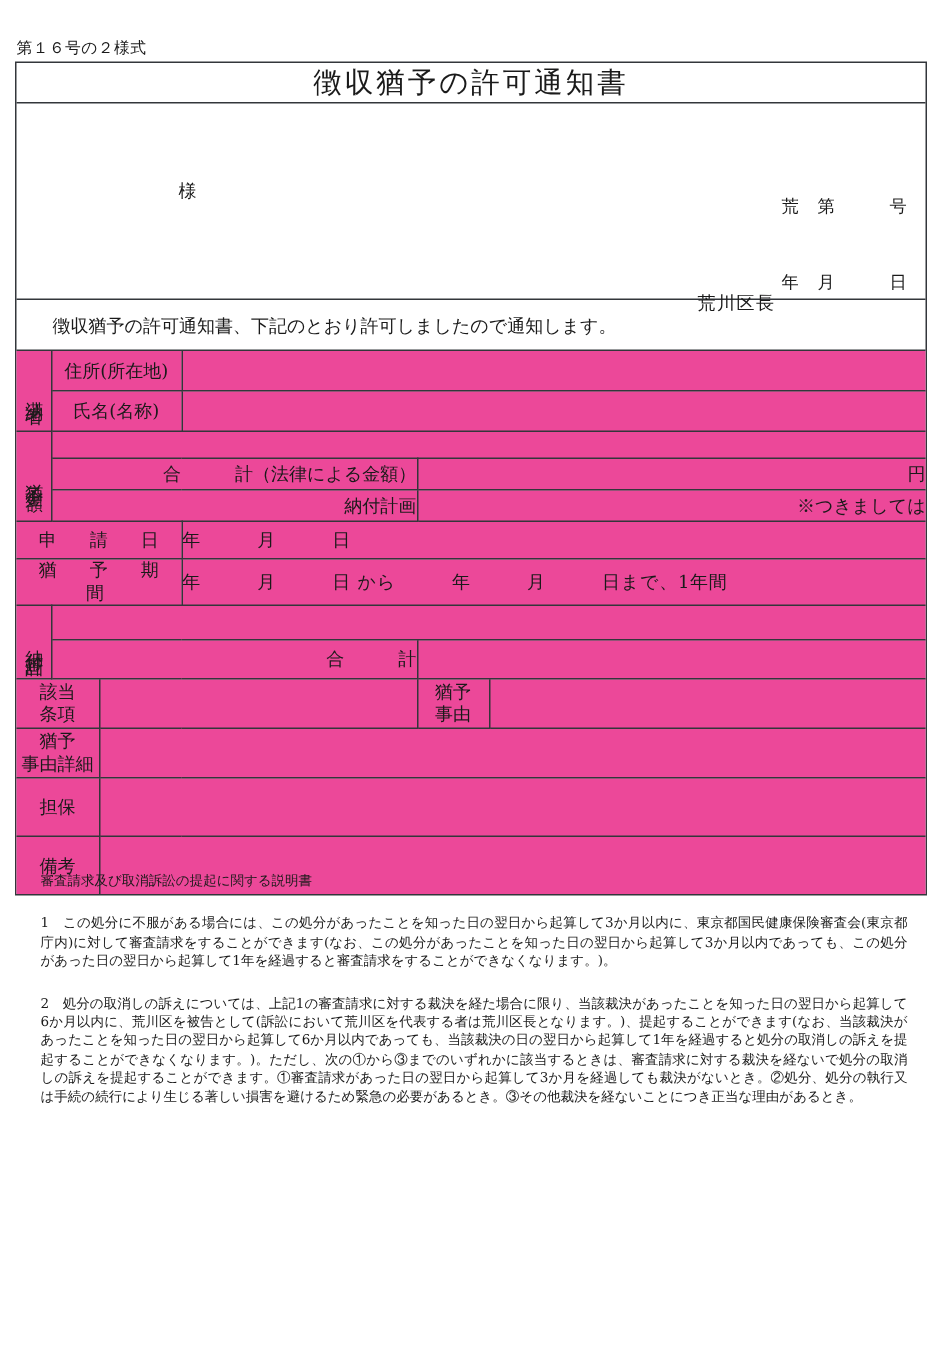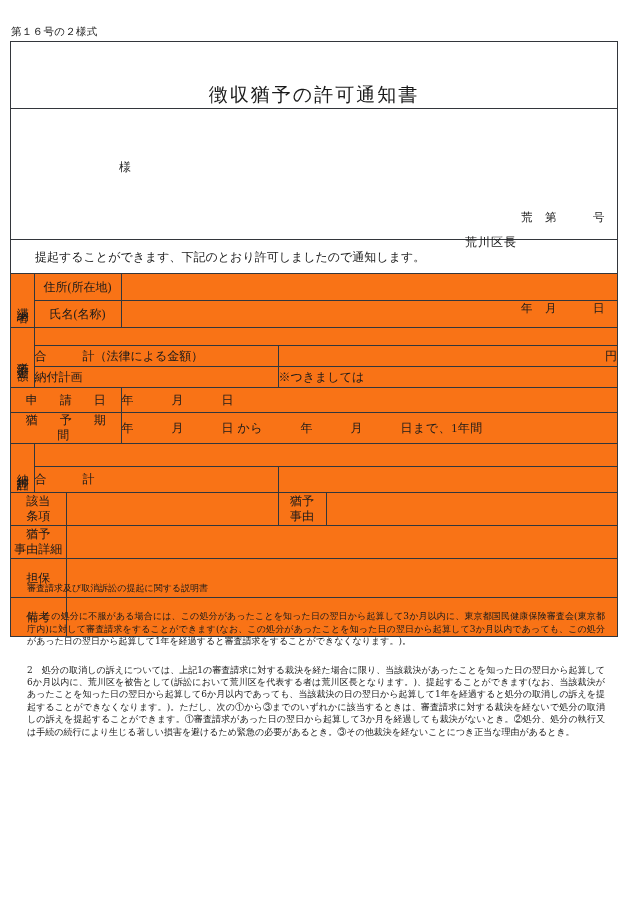--- a/index.html
+++ b/index.html
@@ -45,21 +45,20 @@
 
   .row-line { border-bottom: 1px solid #33363b; }
 
   
   .title-band {
     height: 27px;
     display: flex;
     align-items: center;
     justify-content: center;
     box-sizing: border-box;
-    margin-top: 40px;
   }
   .title-text {
     font-size: 19px;
     letter-spacing: 2px;
     white-space: nowrap;
   }
 
   
   .addr-band {
     position: relative;
@@ -74,21 +73,21 @@
   }
   .docnum {
     position: absolute;
     right: 12px;
     top: 26px;
     text-align: left;
     font-size: 11.5px;
     line-height: 17px;
     white-space: pre;
   }
-  .docnum div { letter-spacing: 0.5px; margin-top: 40px; }
+  .docnum div { letter-spacing: 0.5px; }
   .issuer {
     position: absolute;
     right: 100px;
     top: 125px;
     font-size: 12px;
     letter-spacing: 1px;
     white-space: nowrap;
   }
 
   
@@ -103,22 +102,21 @@
   }
   .notice-indent { text-indent: 14px; }
 
   
   .grid { width: 100%; border-collapse: collapse; table-layout: fixed; }
   .grid td {
     border: 1px solid #33363b;
     font-size: 12px;
     padding: 0;
     vertical-align: middle;
-    background: #f97316;
-    font-family: Liberation Serif, serif;
+    background: #ec4899;
   }
   .grid td.nb-l { border-left: 0; }
   .grid td.nb-r { border-right: 0; }
   .grid td.nb-t { border-top: 0; }
   .grid td.nb-b { border-bottom: 0; }
 
   .vlabel {
     text-align: center;
     font-size: 11px;
     line-height: 13px;
@@ -130,21 +128,21 @@
     display: inline-block;
     letter-spacing: 2px;
   }
   .clabel {
     text-align: center;
     font-size: 12px;
     line-height: 15px;
     padding: 4px 2px;
   }
   .clabel-sp { letter-spacing: 5px; text-indent: 5px; text-align: center; }
-  .cell-center { text-align: left; font-size: 12px; }
+  .cell-center { text-align: right; font-size: 12px; }
   .cell-right { text-align: right; padding-right: 10px; font-size: 12px; }
   .cell-pad { padding: 4px 8px; font-size: 12px; }
   .blank { }
 
   .dateline {
     font-size: 12px;
     padding-left: 42px;
     white-space: pre;
     letter-spacing: 0.5px;
   }
@@ -178,21 +176,21 @@
     <div class="addr-band row-line">
       <div class="docnum">
         <div>荒　第　　　号</div>
         <div>年　月　　　日</div>
       </div>
       <div class="sama">様</div>
       <div class="issuer">荒川区長</div>
     </div>
 
     <div class="notice-band row-line">
-      <div class="notice-line notice-indent">提起することができます、下記のとおり許可しましたので通知します。</div>
+      <div class="notice-line notice-indent">徴収猶予の許可通知書、下記のとおり許可しましたので通知します。</div>
     </div>
 
     <table class="grid">
       <colgroup>
         <col style="width:23px">
         <col style="width:32px">
         <col style="width:55px">
         <col style="width:157px">
         <col style="width:48px">
         <col style="width:291px">

